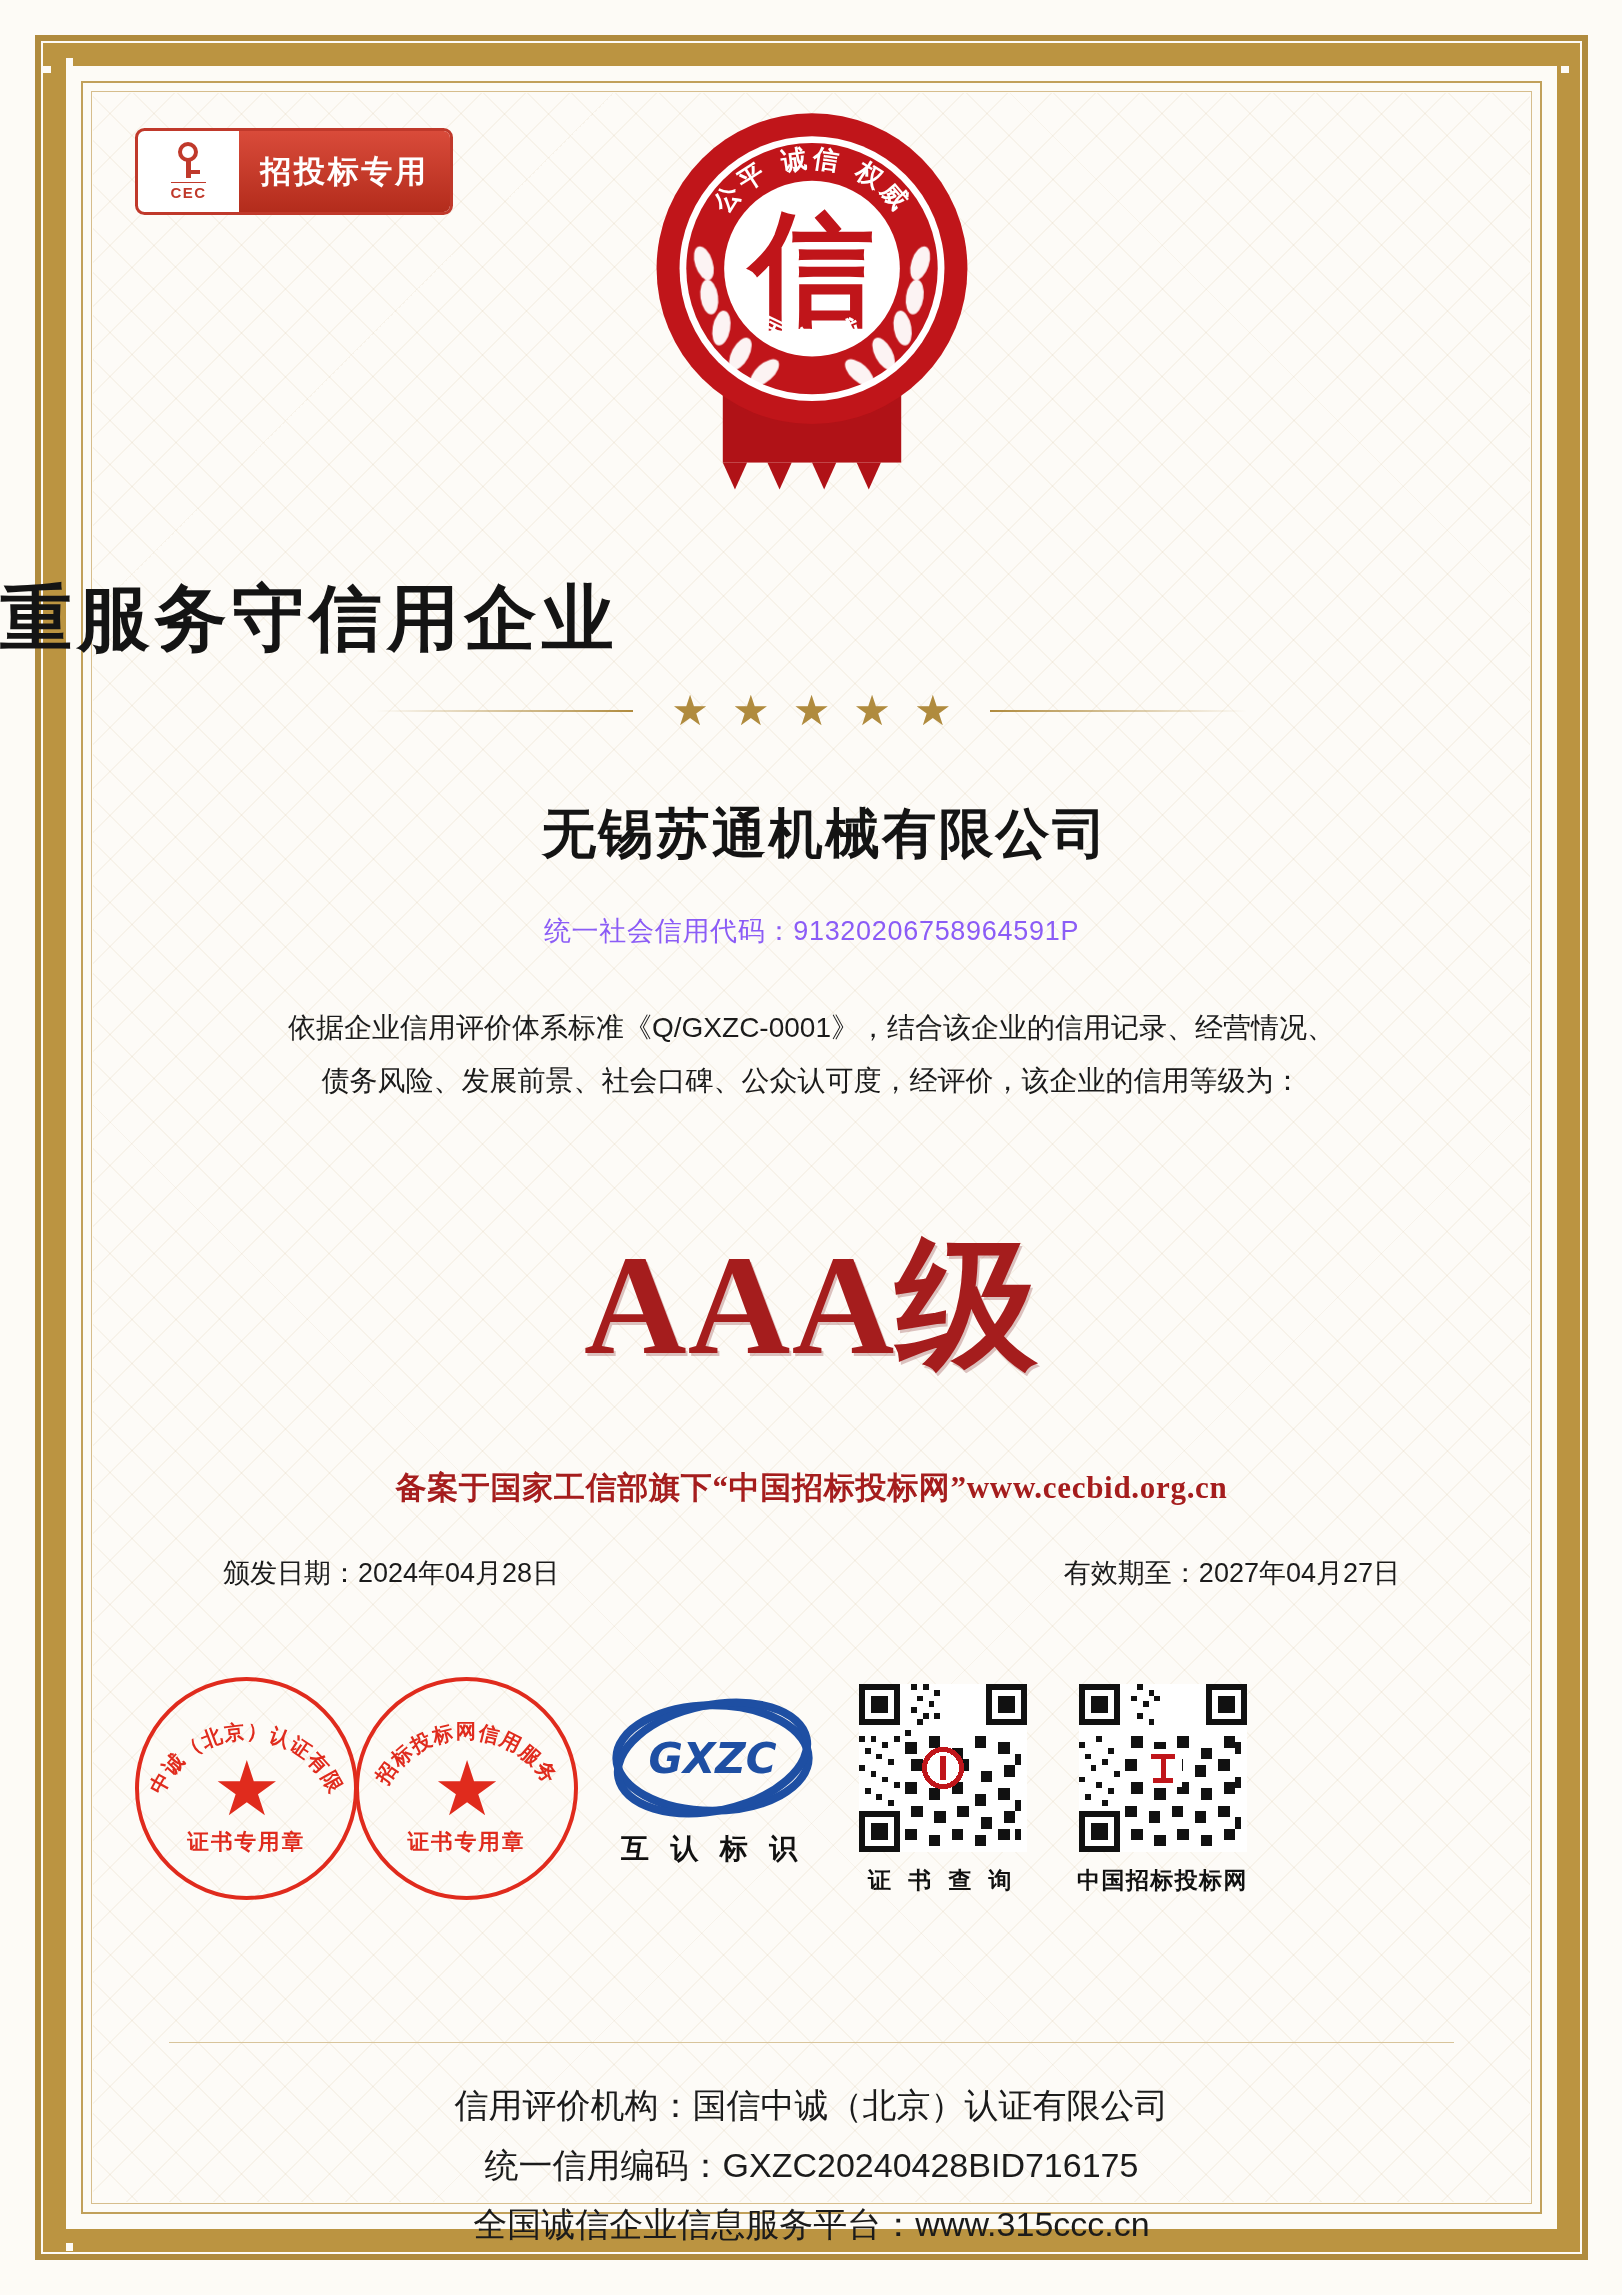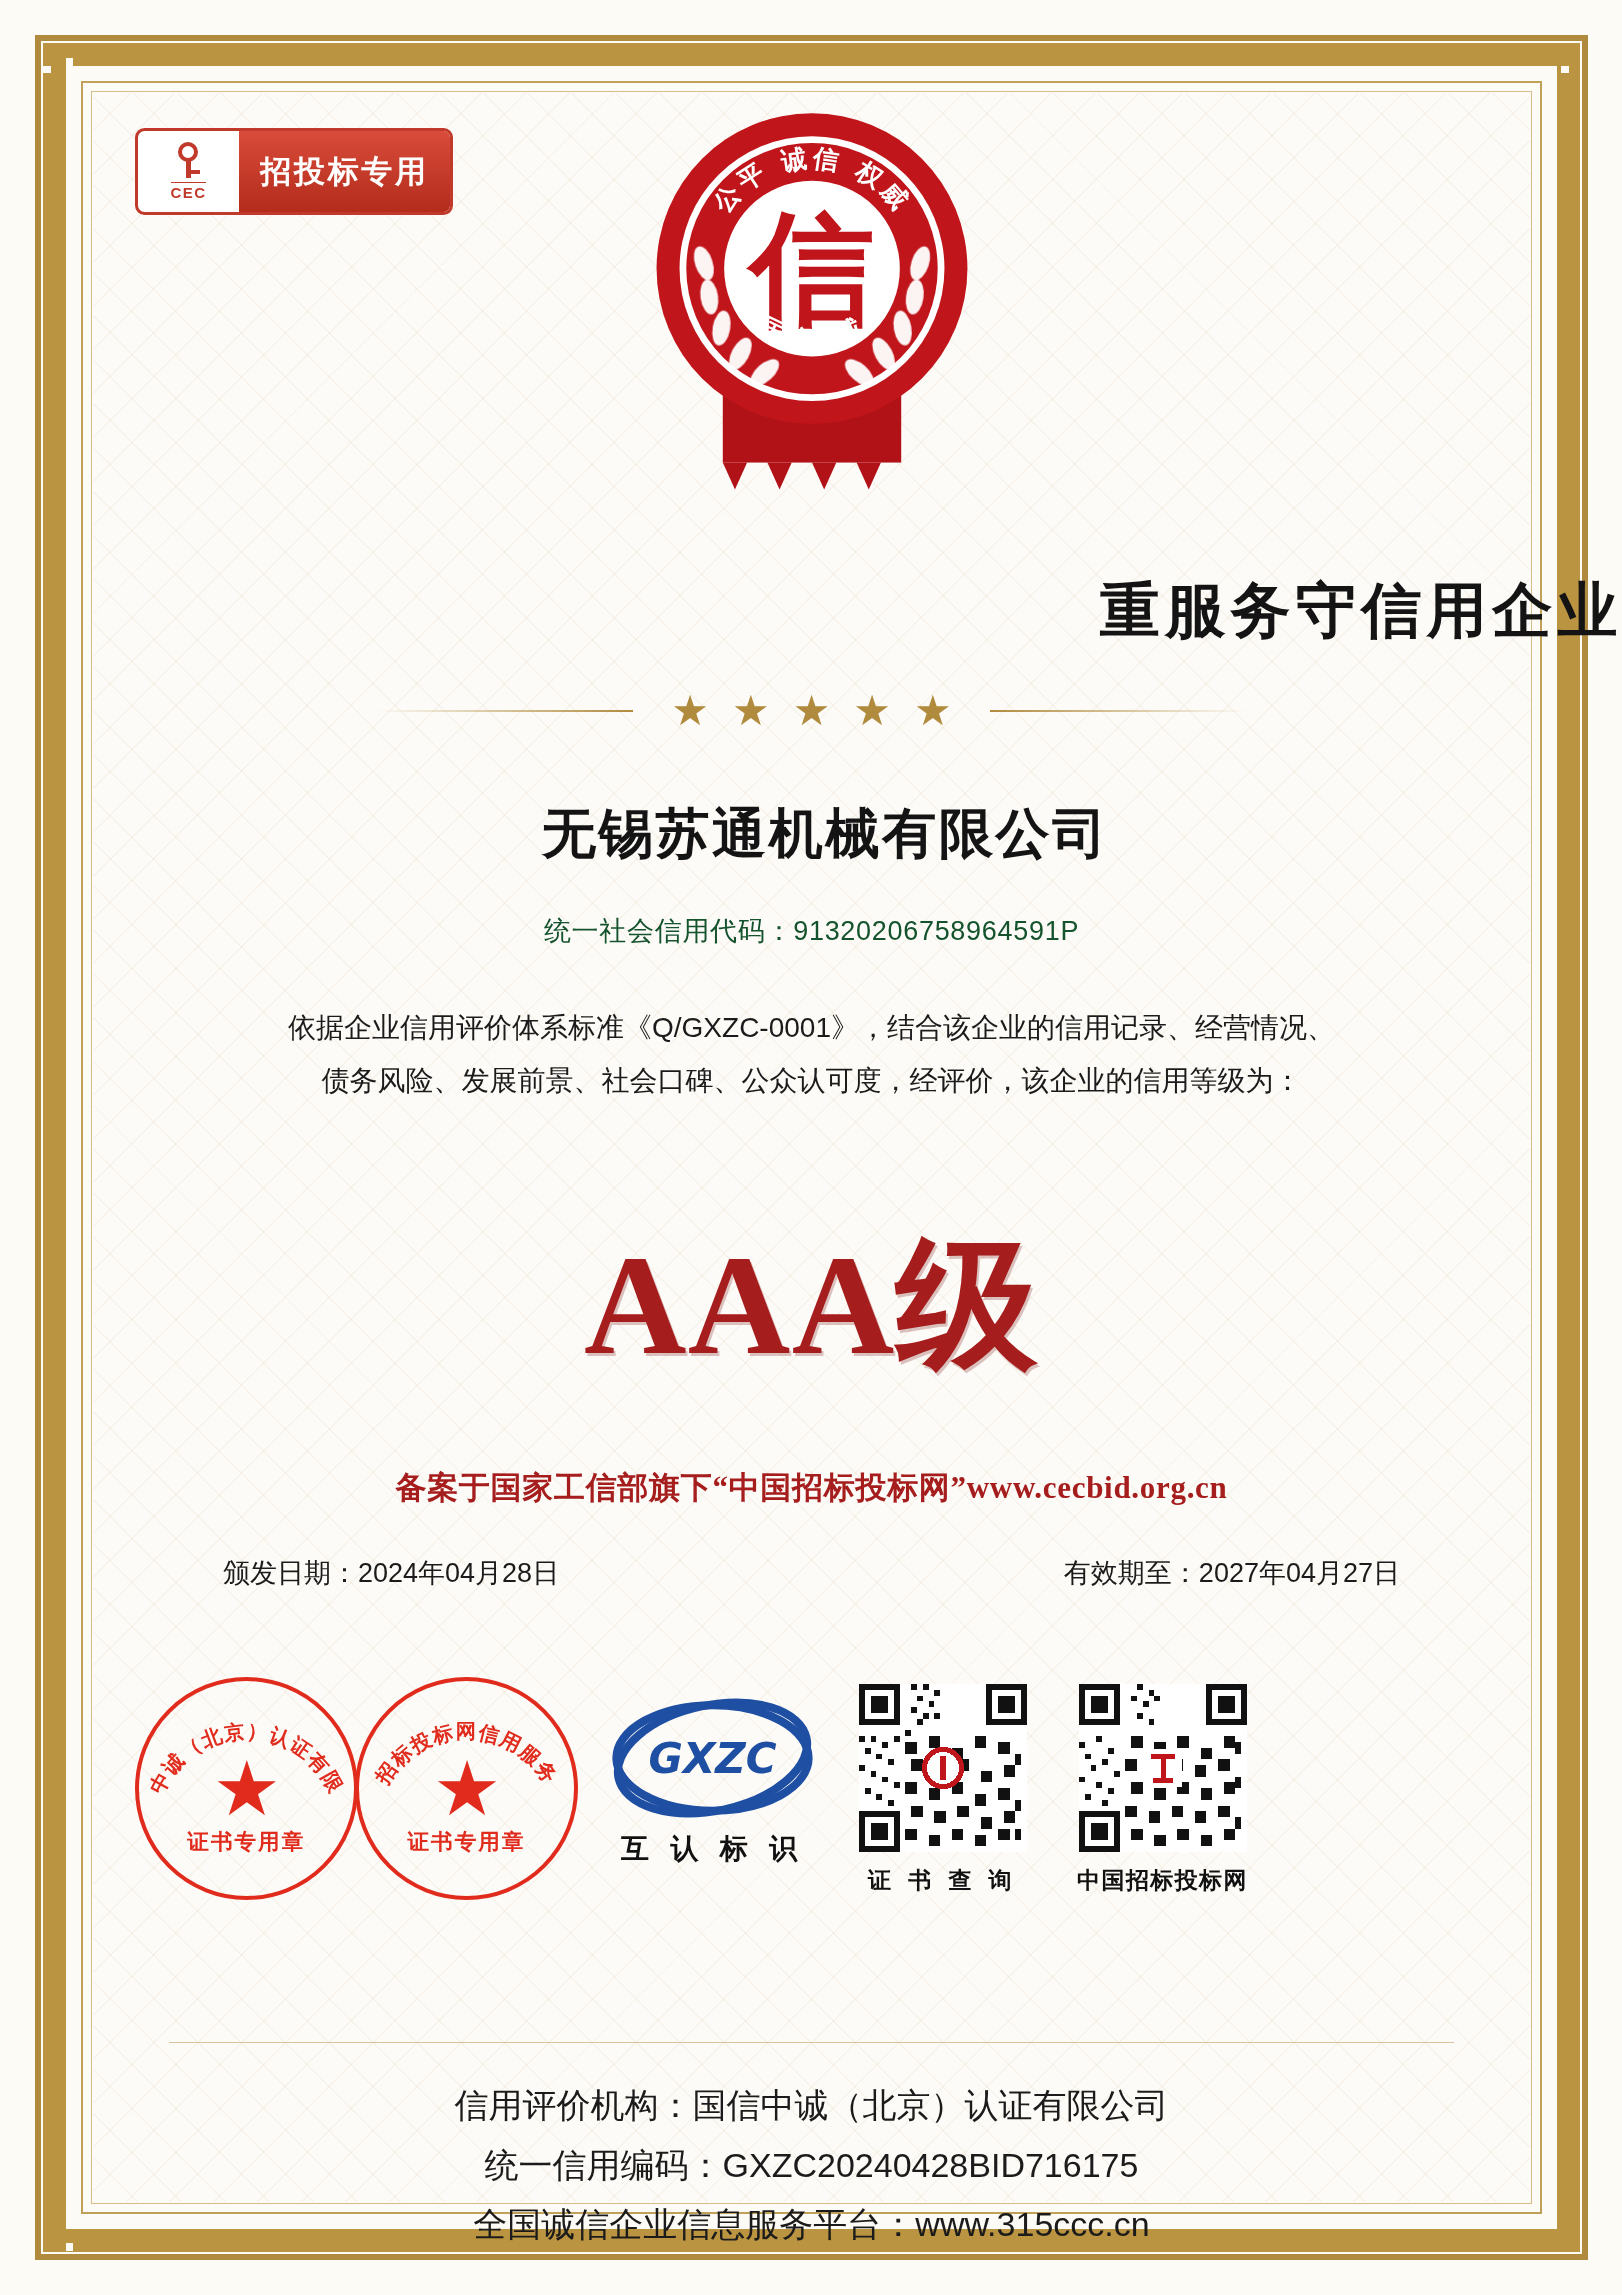--- a/index.html
+++ b/index.html
@@ -148,24 +148,24 @@
     top: 101px;
     width: 419px;
     height: 419px;
   }
   .emblem svg { display:block; }
 
   
   .main-title {
     position: absolute;
     top: 571px;
-    left: 0; right: 0;
-    text-align: right;
+    left: 0; right: 8px;
+    text-align: left;
     font-family: "DejaVu Sans", "Liberation Sans", sans-serif;
-    font-size: 60px;
+    font-size: 72px;
     font-weight: bold;
     color: #141414;
     letter-spacing: 5.4px;
   }
 
   .stars-row {
     position: absolute;
     top: 690px;
     left: 0; right: 0;
     display: flex;
@@ -201,21 +201,21 @@
     letter-spacing: 2.7px;
     padding-left: 28px;
   }
 
   .usci {
     position: absolute;
     top: 913px;
     left: 0; right: 0;
     text-align: center;
     font-size: 27px;
-    color: #14532d;
+    color: #8b5cf6;
     letter-spacing: 0.7px;
   }
 
   .body-text {
     position: absolute;
     top: 1001px;
     left: 162px;
     right: 162px;
     font-size: 28px;
     line-height: 1.9;

